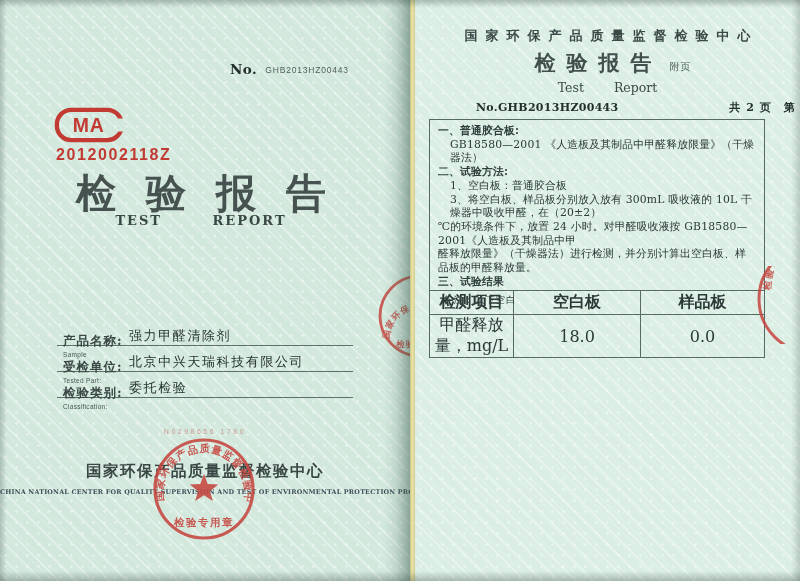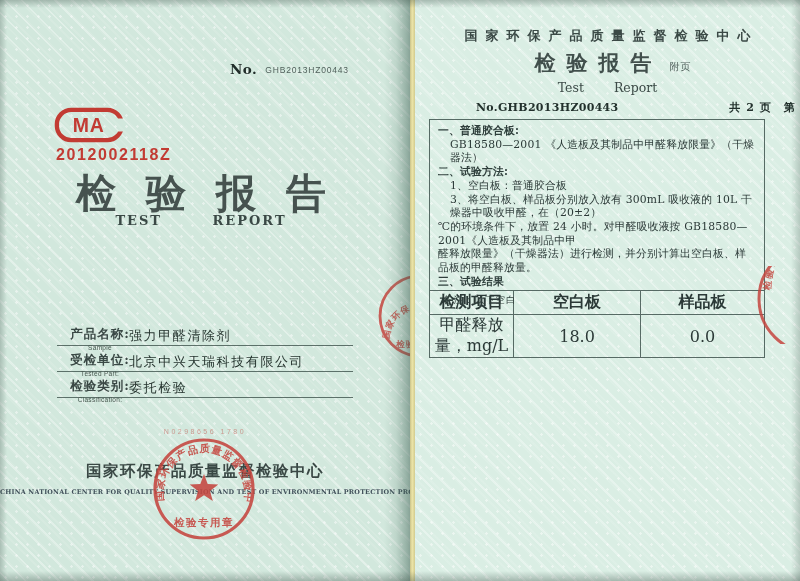--- a/index.html
+++ b/index.html
@@ -45,21 +45,21 @@
     font-family:"DejaVu Serif","Liberation Serif",serif;font-weight:700;
     font-size:40px;letter-spacing:30px;text-indent:30px;color:#46524f;white-space:nowrap;
   }
   .cover-title-en{
     position:absolute;left:36px;top:213px;width:330px;text-align:center;
     font-family:"DejaVu Serif","Liberation Serif",serif;font-weight:700;
     font-size:13px;letter-spacing:2px;word-spacing:44px;color:#3a4845;
   }
   .fields{position:absolute;left:57px;top:320px;width:296px;}
   .frow{position:relative;height:25px;border-bottom:1.2px solid rgba(58,78,72,.78);}
-  .flabel{position:absolute;left:6px;top:6px;width:74px;text-align:center;}
+  .flabel{position:absolute;left:6px;top:13px;width:74px;}
   .flabel-cn{font-size:12.5px;font-weight:700;color:#3a4845;letter-spacing:1px;font-family:"DejaVu Serif","Liberation Serif",serif;}
   .flabel-en{font-size:6.5px;color:#47574f;letter-spacing:.3px;margin-top:1px;}
   .fvalue{position:absolute;left:72px;top:7px;font-size:13px;color:#25332e;letter-spacing:1.6px;font-family:"DejaVu Serif","Liberation Serif",serif;white-space:nowrap;}
   .footer-cn{
     position:absolute;left:0;top:461px;width:410px;text-align:center;
     font-size:15.5px;font-weight:700;letter-spacing:1.5px;color:#3a4845;
     font-family:"DejaVu Serif","Liberation Serif",serif;
   }
   .footer-en{
     position:absolute;left:0;top:488px;width:410px;text-align:center;

